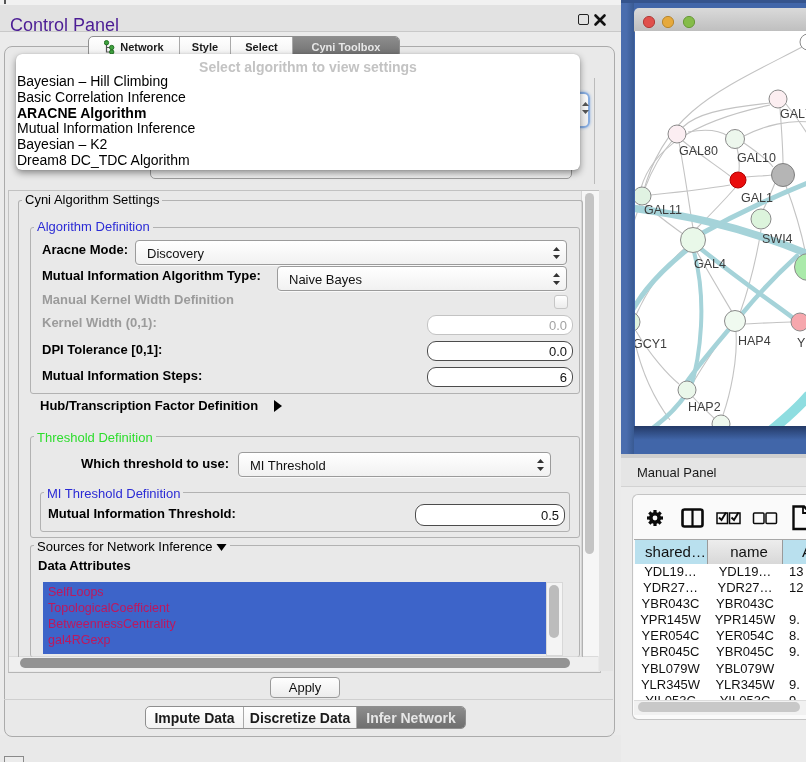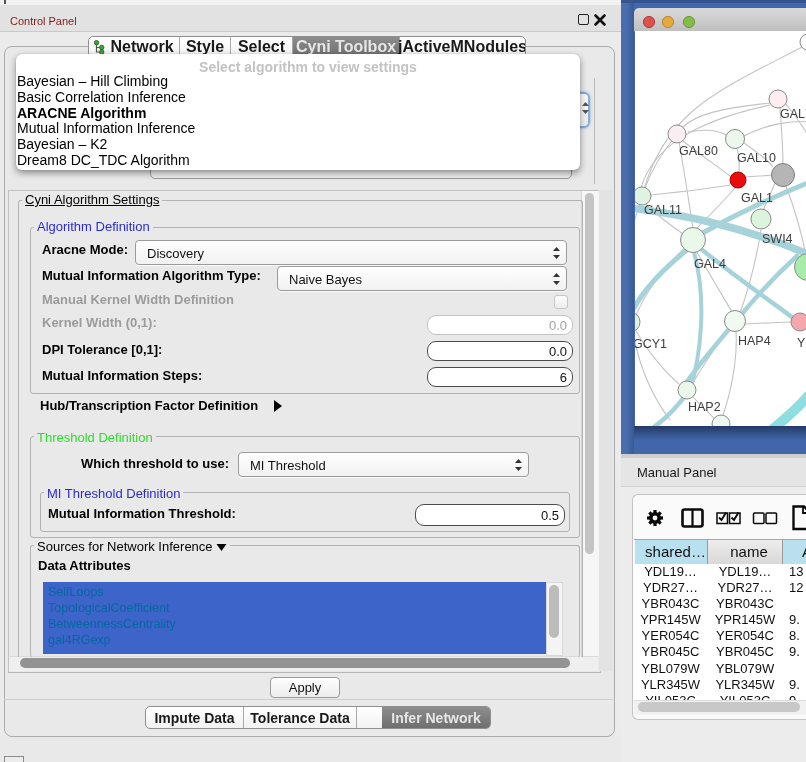--- a/index.html
+++ b/index.html
@@ -10,53 +10,52 @@
 .combo{position:absolute;border:1px solid #9b9b9b;border-radius:4px;
  background:linear-gradient(#ffffff,#f1f1f1);box-shadow:0 1px 0 rgba(255,255,255,.7);
  font-size:13px;color:#111;}
 .combo .t{position:absolute;left:11px;top:50%;transform:translateY(-50%);white-space:nowrap;}
 .combo svg{position:absolute;right:5px;top:50%;transform:translateY(-50%);}
 .field{position:absolute;background:#fff;font-size:13px;color:#111;text-align:right;border-radius:9px;}
 .field span{position:absolute;right:5px;top:50%;transform:translateY(-50%);}
 .gbox{position:absolute;border:1px solid #b2b2b2;border-radius:3px;}
 .gtitle{position:absolute;font-size:13px;background:#e9e9e9;padding:0 3px;white-space:nowrap;}
 .lab{position:absolute;font-size:13px;font-weight:bold;color:#000;white-space:nowrap;}
-.seg{position:absolute;display:flex;border:1px solid #8f8f8f;border-radius:5px;font-size:16px;
+.seg{position:absolute;display:flex;border:1px solid #8f8f8f;border-radius:5px;font-size:11px;
  background:linear-gradient(#ffffff,#f2f2f2);overflow:hidden;}
 .seg>div{display:flex;align-items:center;justify-content:center;font-size:inherit;
  font-weight:bold;color:#1a1a1a;border-right:1px solid #a9a9a9;white-space:nowrap;}
 .seg>div:last-child{border-right:none;}
 .seg>div.sel{background:linear-gradient(#8d8d8d,#6f6f6f);color:#e7e7e7;}
 </style>
 </head>
 <body>
 
 <div class="a" style="left:0;top:0;width:621px;height:5px;background:#f1f1f1;"></div>
 <div class="a" style="left:4px;top:0;width:2px;height:4px;background:#555;"></div>
 <div class="a" style="left:0;top:5px;width:621px;height:26px;background:#e2e2e2;border-bottom:1px solid #c9c9c9;"></div>
-<div class="a" style="left:10px;top:15px;font-size:11px;color:#7f1d1d;">Control Panel</div>
+<div class="a" style="left:10px;top:15px;font-size:18px;color:#4c1d95;">Control Panel</div>
 <div class="a" style="left:578px;top:14px;width:9px;height:9px;border:1.6px solid #222;border-radius:2px;"></div>
 <svg class="a" style="left:593px;top:13px;" width="14" height="14" viewBox="0 0 14 14">
  <path d="M2.5 2.5 L11.5 11.5 M11.5 2.5 L2.5 11.5" stroke="#111" stroke-width="2.6" stroke-linecap="round"></path>
 </svg>
 <div class="a" style="left:0;top:32px;width:621px;height:703px;background:#ebebeb;"></div>
 
 <div class="a" style="left:4px;top:46px;width:609px;height:689px;border:1px solid #ababab;border-radius:8px;background:#e9e9e9;"></div>
 
 <div class="seg" style="left:88px;top:36px;height:20px;">
  <div style="width:90px;"><svg width="11" height="14" viewBox="0 0 11 14" style="margin-right:5px;">
    <path d="M2.5 4 V12 H6 M2.5 7.5 H6" stroke="#555" stroke-width="1.2" fill="none"></path>
    <circle cx="2.5" cy="2.7" r="2.2" fill="#3fa23f" stroke="#1e6b1e" stroke-width=".9"></circle>
    <circle cx="7.7" cy="7.5" r="2.2" fill="#3fa23f" stroke="#1e6b1e" stroke-width=".9"></circle>
    <circle cx="7.7" cy="12" r="2.2" fill="#3fa23f" stroke="#1e6b1e" stroke-width=".9"></circle>
   </svg>Network</div>
  <div style="width:50px;">Style</div>
  <div style="width:61px;">Select</div>
  <div class="sel" style="width:106px;">Cyni Toolbox</div>
- <div style="width:125px;">jActiveMNodules</div>
 </div>
 
 <div class="a" style="left:150px;top:148px;width:420px;height:29px;border:1px solid #9b9b9b;border-radius:5px;background:linear-gradient(#fdfdfd,#ededed);"></div>
 <div class="a" style="left:552px;top:92px;width:34px;height:32px;border:2.5px solid #85abdf;border-radius:6px;box-shadow:0 0 3px #85abdf;background:linear-gradient(#fdfdfd,#eee);"></div>
 <svg class="a" style="left:581px;top:101px;" width="9" height="14" viewBox="0 0 9 14">
     <path d="M4.5 1 L8 5 H1 Z" fill="#555"></path>
     <path d="M4.5 13 L1 9 H8 Z" fill="#555"></path>
   </svg>
 <div class="a" style="left:594px;top:78px;width:1px;height:106px;background:#bbb;"></div>
 
@@ -75,21 +74,21 @@
 
 <div class="a" style="left:581px;top:191px;width:17px;height:465px;background:#f6f6f6;border-left:1px solid #d5d5d5;"></div>
 <div class="a" style="left:585px;top:193px;width:9px;height:361px;background:#c4c4c4;border-radius:5px;"></div>
 
 <div class="a" style="left:9px;top:656px;width:589px;height:14px;background:#efefef;border-top:1px solid #dadada;"></div>
 <div class="a" style="left:20px;top:658px;width:550px;height:10px;background:#939393;border-radius:5px;"></div>
 
 <div class="a" style="left:599px;top:190px;width:14px;height:481px;background:#e3e3e3;"></div>
 
 <div class="gbox" style="left:18px;top:200px;width:563px;height:456px;border-bottom:none;border-radius:3px 3px 0 0;"></div>
-<div class="gtitle" style="left:22px;top:192px;color:#000;text-decoration:underline;">Cyni Algorithm Settings</div>
+<div class="gtitle" style="left:22px;top:192px;color:#000;">Cyni Algorithm Settings</div>
 
 <div class="gbox" style="left:30px;top:227px;width:548px;height:165px;"></div>
 <div class="gtitle" style="left:34px;top:219px;color:#2b2bd5;">Algorithm Definition</div>
 <div class="lab" style="left:42px;top:242px;">Aracne Mode:</div>
 <div class="combo" style="left:135px;top:240px;width:430px;height:23px;">
     <span class="t">Discovery</span>
  <svg width="9" height="14" viewBox="0 0 9 14">
       <path d="M4.5 1 L8 5 H1 Z" fill="#333"></path>
       <path d="M4.5 13 L1 9 H8 Z" fill="#333"></path>
     </svg>
@@ -118,51 +117,51 @@
   </div>
 
 <div class="lab" style="left:40px;top:398px;">Hub/Transcription Factor Definition</div>
 <svg class="a" style="left:273px;top:399px;" width="10" height="14" viewBox="0 0 10 14">
     <path d="M1 1 L9 7 L1 13 Z" fill="#000"></path>
   </svg>
 
 <div class="gbox" style="left:30px;top:436px;width:548px;height:100px;"></div>
 <div class="gtitle" style="left:34px;top:430px;color:#2ddd2d;">Threshold Definition</div>
 <div class="lab" style="left:81px;top:456px;">Which threshold to use:</div>
-<div class="combo" style="left:238px;top:452px;width:289px;height:23px;">
+<div class="combo" style="left:238px;top:452px;width:289px;height:23px;padding-left:22px;">
     <span class="t">MI Threshold</span>
  <svg width="9" height="14" viewBox="0 0 9 14">
       <path d="M4.5 1 L8 5 H1 Z" fill="#333"></path>
       <path d="M4.5 13 L1 9 H8 Z" fill="#333"></path>
     </svg>
   </div>
 <div class="gbox" style="left:40px;top:492px;width:528px;height:38px;"></div>
 <div class="gtitle" style="left:44px;top:486px;color:#2b2bd5;">MI Threshold Definition</div>
 <div class="lab" style="left:48px;top:506px;">Mutual Information Threshold:</div>
 <div class="field" style="left:415px;top:504px;width:148px;height:20px;border:1px solid #4c4c4c;">
     <span>0.5</span>
   </div>
 
 <div class="gbox" style="left:30px;top:545px;width:548px;height:111px;border-bottom:none;"></div>
 <div class="gtitle" style="left:34px;top:539px;color:#000;">Sources for Network Inference <svg width="11" height="9" viewBox="0 0 11 9" style="vertical-align:-1px;">
       <path d="M0.5 1 H10.5 L5.5 8 Z" fill="#000"></path>
     </svg></div>
 <div class="lab" style="left:38px;top:558px;">Data Attributes</div>
 <div class="a" style="left:43px;top:582px;width:503px;height:72px;background:#3d64c9;"></div>
-<div class="a" style="left:48px;top:584px;font-size:12.5px;color:#0369a1;line-height:16px;">SelfLoops<br>TopologicalCoefficient<br>BetweennessCentrality<br>gal4RGexp</div>
+<div class="a" style="left:48px;top:584px;font-size:12.5px;color:#be185d;line-height:16px;">SelfLoops<br>TopologicalCoefficient<br>BetweennessCentrality<br>gal4RGexp</div>
 <div class="a" style="left:546px;top:582px;width:15px;height:72px;background:#f4f4f4;border:1px solid #d8d8d8;"></div>
 <div class="a" style="left:549px;top:585px;width:10px;height:53px;background:#bcbcbc;border-radius:5px;"></div>
 
 <div class="a" style="left:270px;top:677px;width:68px;height:19px;border:1px solid #9a9a9a;border-radius:4px;background:linear-gradient(#fefefe,#ececec);text-align:center;font-size:13px;color:#111;line-height:19px;">Apply</div>
 <div class="a" style="left:4px;top:699px;width:609px;height:1px;background:#cfcfcf;"></div>
 
 <div class="seg" style="left:145px;top:706px;height:21px;font-size:14px;">
  <div style="width:97px;">Impute Data</div>
- <div style="width:112px;">Tolerance Data</div>
- <div class="sel" style="width:108px;margin-left:25px;">Infer Network</div>
+ <div style="width:112px;">Discretize Data</div>
+ <div class="sel" style="width:108px;">Infer Network</div>
 </div>
 
 <div class="a" style="left:4px;top:756px;width:18px;height:10px;border:1.5px solid #8a8a8a;background:#ececec;"></div>
 
 <div class="a" style="left:621px;top:0;width:185px;height:454px;background:#4166a9;"></div>
 <div class="a" style="left:621px;top:0;width:13px;height:454px;background:linear-gradient(90deg,#4a6dae 40%,#395a92);"></div>
 <div class="a" style="left:621px;top:0;width:185px;height:3px;background:#35548d;"></div>
 
 <div class="a" style="left:634px;top:8px;width:172px;height:23px;background:linear-gradient(#dadada,#bfbfbf);border-radius:5px 0 0 0;border-bottom:1px solid #8c8c8c;"></div>
 <svg class="a" style="left:640px;top:14px;" width="60" height="16" viewBox="0 0 60 16">

